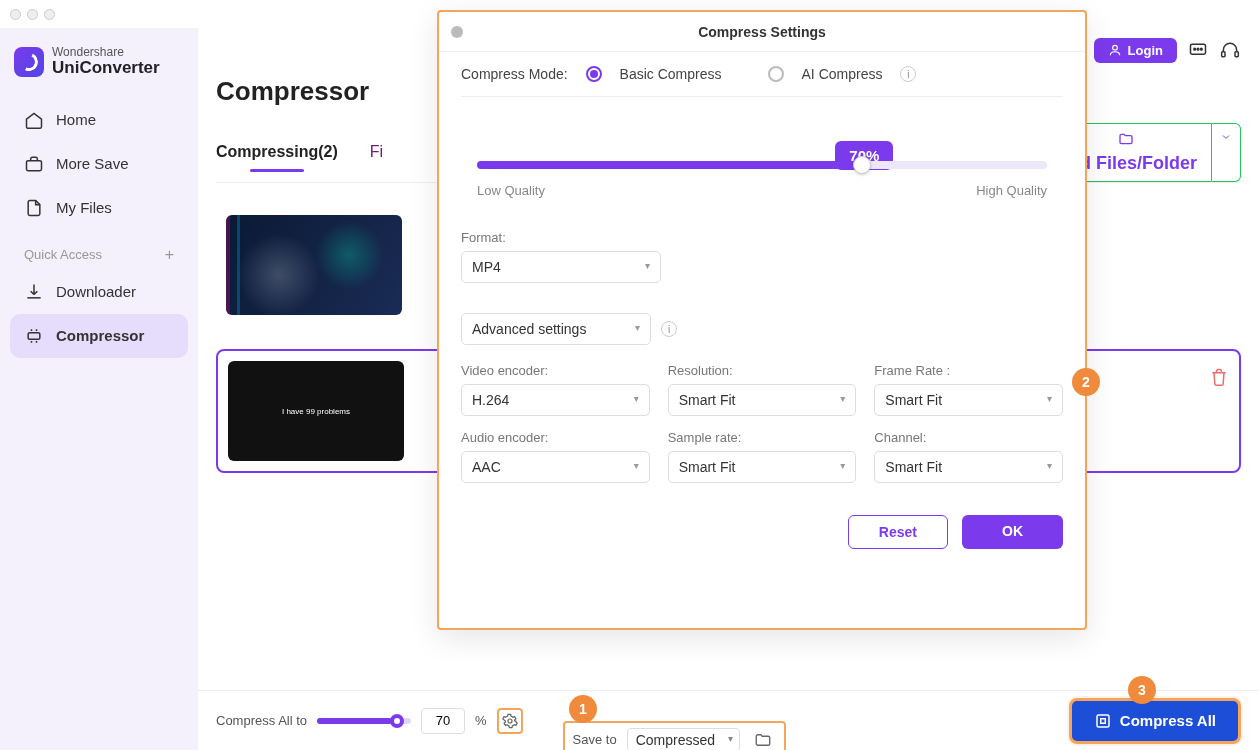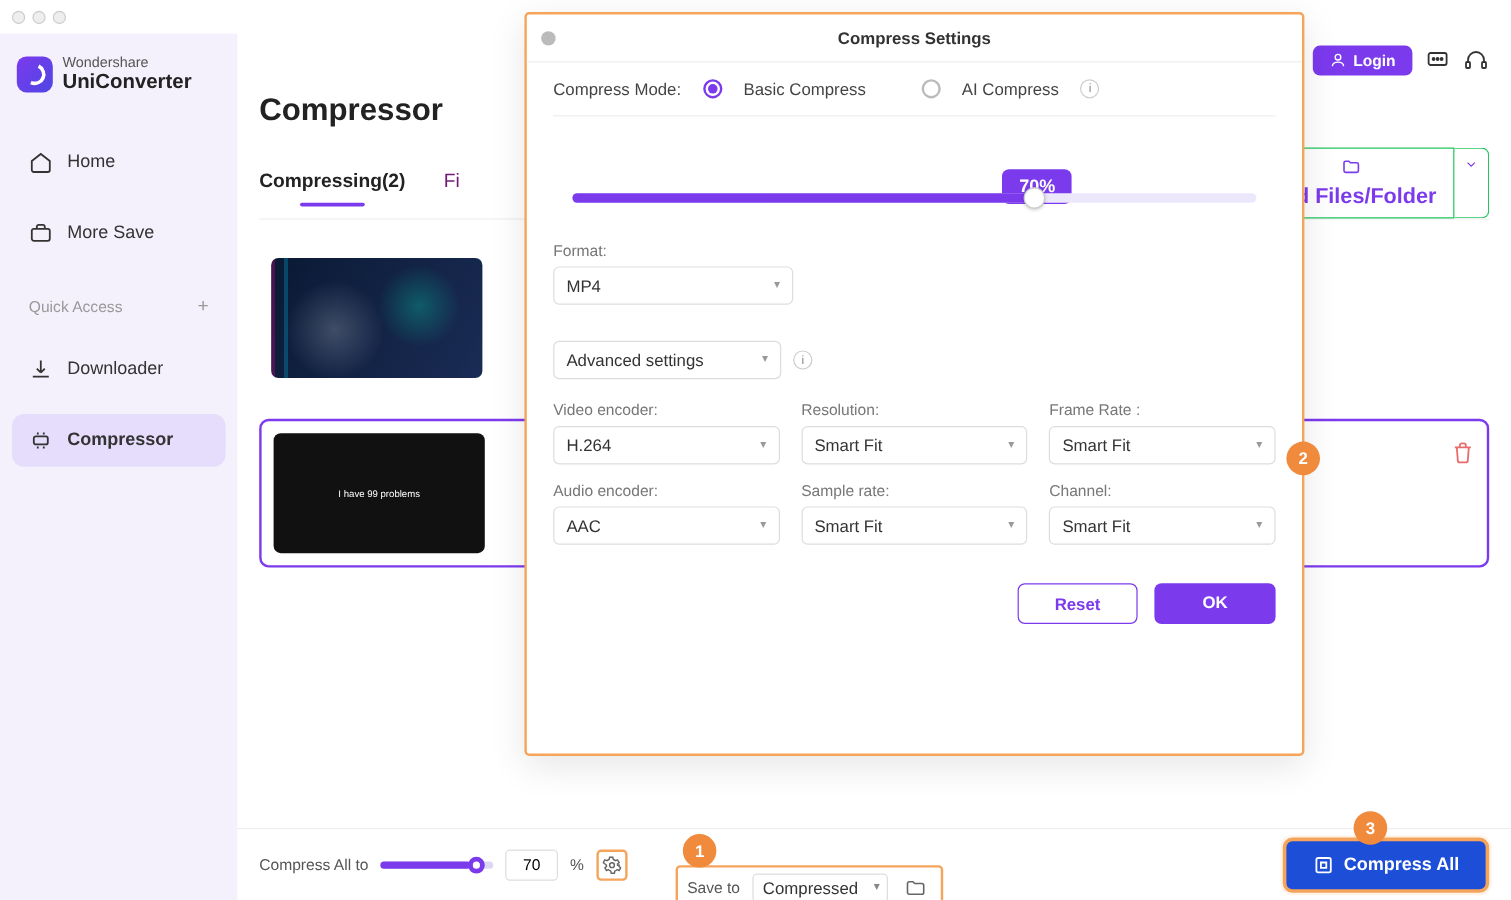--- a/index.html
+++ b/index.html
@@ -1,20 +1,20 @@
 <!DOCTYPE html>
 <html><head>
 <meta charset="utf-8">
 <style>
 * { box-sizing: border-box; margin: 0; padding: 0; font-family: -apple-system, BlinkMacSystemFont, "Segoe UI", Arial, sans-serif; }
 body { width: 1259px; height: 750px; background: #fff; position: relative; overflow: hidden; }
 .titlebar { height: 28px; display: flex; align-items: center; padding-left: 10px; gap: 6px; }
 .traffic { width: 11px; height: 11px; border-radius: 50%; border: 1px solid #ccc; background: #eee; }
 .app { display: flex; height: 722px; }
-.sidebar { width: 198px; background: #f4f1fc; padding: 8px 10px 10px 10px; display: flex; flex-direction: column; gap: 15px; }
+.sidebar { width: 198px; background: #f4f1fc; padding: 8px 10px 10px 10px; display: flex; flex-direction: column; }
 .logo-row { display: flex; align-items: center; gap: 8px; padding: 10px 4px 20px 4px; }
 .logo-mark { width: 30px; height: 30px; border-radius: 8px; background: linear-gradient(135deg,#7c3aed,#4f46e5); position: relative; }
 .logo-mark::after { content:""; position:absolute; inset:6px; border-radius:50%; border:3px solid #fff; border-left-color:transparent; border-top-color:transparent; transform:rotate(-20deg); }
 .logo-text { line-height: 1.1; }
 .logo-text .small { font-size: 12px; color: #555; }
 .logo-text .big { font-size: 17px; font-weight: 700; color: #222; }
 .nav-item { display: flex; align-items: center; gap: 12px; padding: 12px 14px; border-radius: 10px; font-size: 15px; color: #333; cursor: pointer; }
 .nav-item.active { background: #e5ddfb; font-weight: 600; }
 .nav-ic { width: 20px; height: 20px; display:flex; align-items:center; justify-content:center; }
 .section-label { display:flex; align-items:center; justify-content:space-between; font-size: 13px; color: #999; padding: 16px 14px 6px 14px; }
@@ -116,20 +116,29 @@
     </div>
     <div class="nav-item">
       <span class="nav-ic">
         <svg width="20" height="20" viewBox="0 0 24 24" fill="none" stroke="#333" stroke-width="1.8">
             <rect x="3" y="8" width="18" height="12" rx="2"></rect>
             <path d="M8 8V6a2 2 0 0 1 2-2h4a2 2 0 0 1 2 2v2"></path>
           </svg>
       </span>
       <span>More Save</span>
     </div>
+    <div class="nav-item">
+      <span class="nav-ic">
+        <svg width="20" height="20" viewBox="0 0 24 24" fill="none" stroke="#333" stroke-width="1.8">
+            <path d="M14 3H7a2 2 0 0 0-2 2v14a2 2 0 0 0 2 2h10a2 2 0 0 0 2-2V8z"></path>
+            <path d="M14 3v5h5"></path>
+          </svg>
+      </span>
+      <span>My Files</span>
+    </div>
 
     <div class="section-label">
       <span>Quick Access</span>
       <span class="plus">+</span>
     </div>
 
     <div class="nav-item">
       <span class="nav-ic">
         <svg width="20" height="20" viewBox="0 0 24 24" fill="none" stroke="#333" stroke-width="1.8">
             <path d="M12 3v12m0 0l-4-4m4 4l4-4"></path>
@@ -273,20 +282,24 @@
       <span>AI Compress</span>
       <span class="info-dot">i</span>
     </div>
 
     <div class="slider-area" style="position:relative">
       <div class="bubble" style="left:67%">70%</div>
       <div class="big-slider">
         <div class="fill"></div>
           <div class="knob"></div>
       </div>
+      <div class="q-labels">
+        <span>Low Quality</span>
+        <span>High Quality</span>
+      </div>
     </div>
 
     <div class="field-label">Format:</div>
     <div class="select" style="min-width:200px">MP4</div>
 
     <div class="adv-row">
       <div class="select" style="min-width:190px">Advanced settings</div>
       <span class="info-dot">i</span>
     </div>
 

